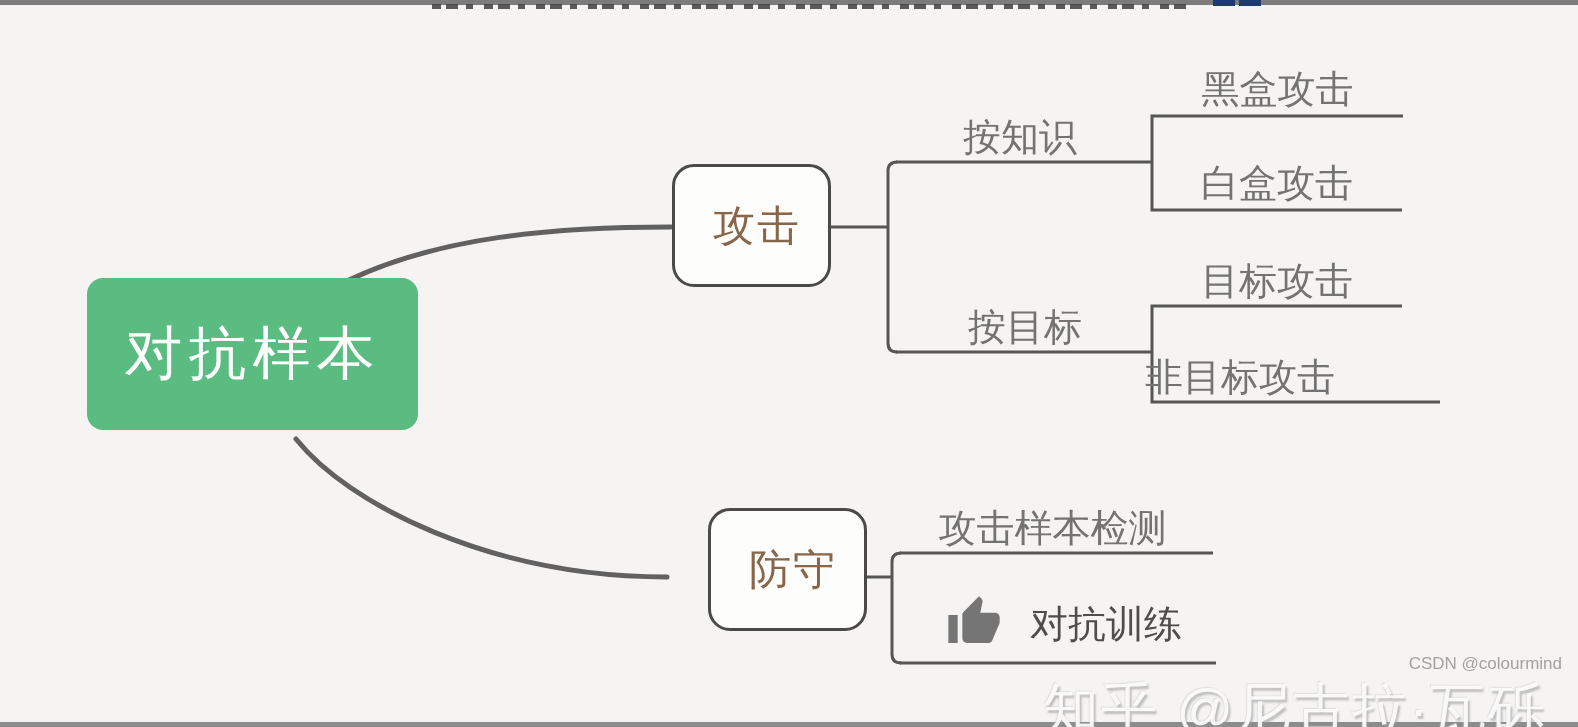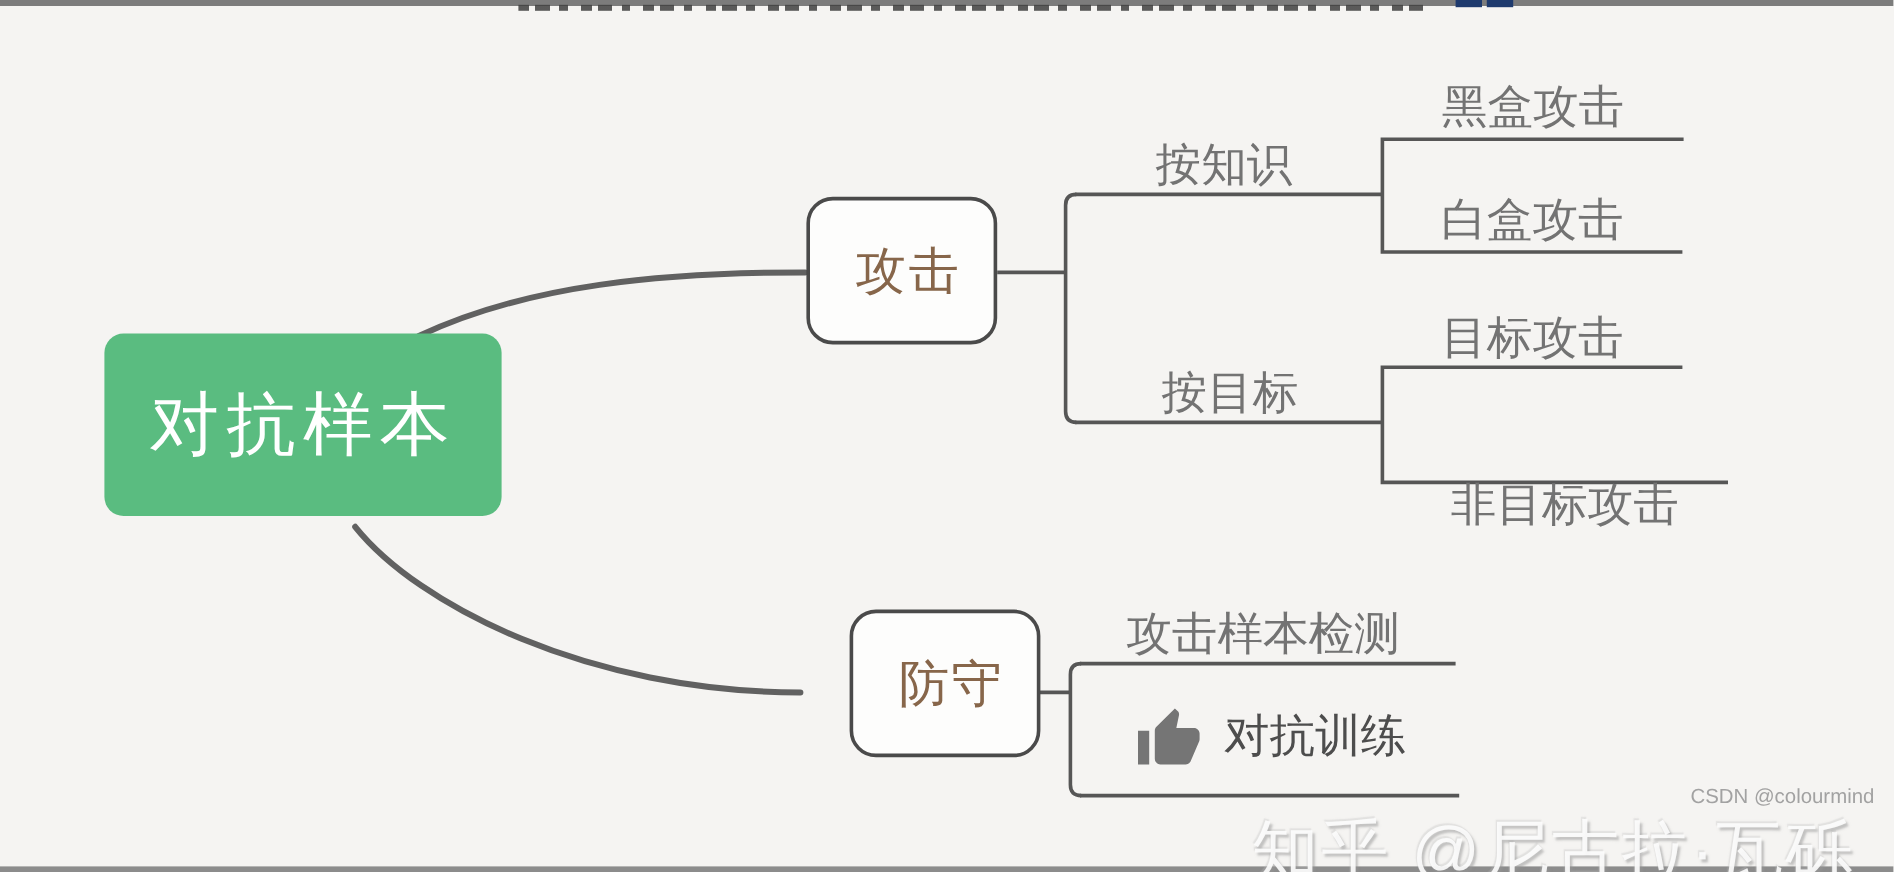--- a/index.html
+++ b/index.html
@@ -48,26 +48,26 @@
   
   .label{
     position:absolute;color:#737373;font-size:38px;
     text-align:center;white-space:nowrap;
   }
   .lb-knowledge{left:888px;top:112px;width:264px;}
   .lb-target{left:888px;top:302px;width:274px;}
   .lb-blackbox{left:1152px;top:64px;width:251px;}
   .lb-whitebox{left:1152px;top:158px;width:250px;}
   .lb-targeted{left:1152px;top:256px;width:250px;}
-  .lb-untargeted{left:1160px;top:352px;width:288px;margin-top:43px;}
+  .lb-untargeted{left:1096px;top:352px;width:288px;}
   .lb-detection{left:892px;top:503px;width:321px;}
 
   .training{
     position:absolute;left:946px;top:588px;height:62px;
-    display:flex;align-items:flex-start;gap:18px;
+    display:flex;align-items:flex-end;gap:28px;
   }
   .training .txt{color:#4d4d4d;font-size:38px;white-space:nowrap;}
   .thumb-icon{width:56px;height:56px;display:block;}
 
   
   .wm-zhihu{
     position:absolute;right:32px;top:628px;
     font-size:56px;font-weight:normal;letter-spacing:2px;white-space:nowrap;
     color:rgba(252,252,252,0.92);
     text-shadow:2px 3px 2px rgba(150,150,150,0.55), -1px -1px 1px rgba(190,190,190,0.35);

